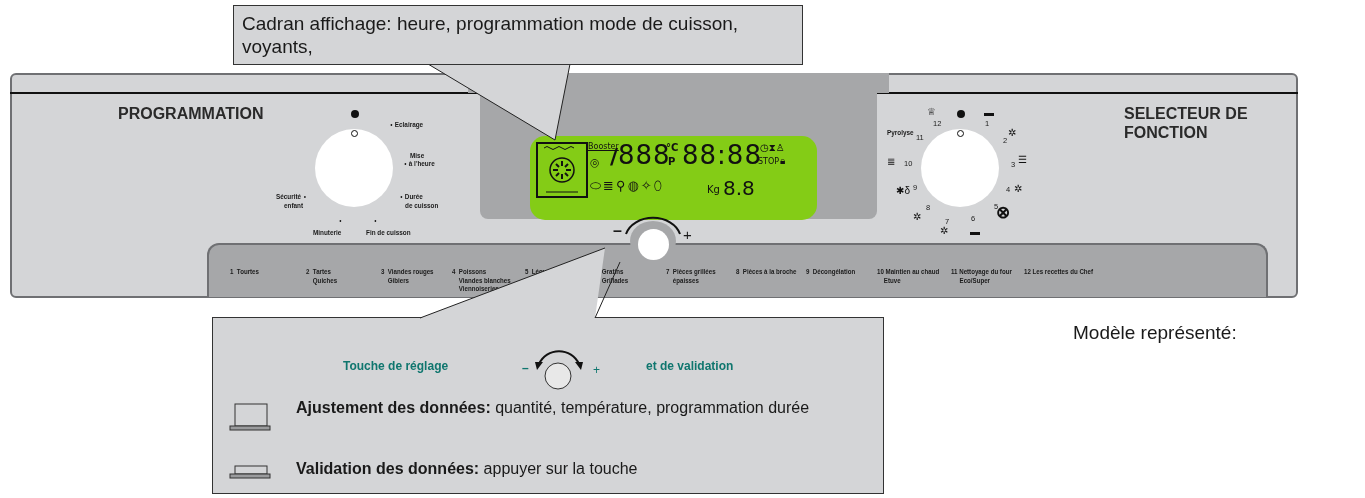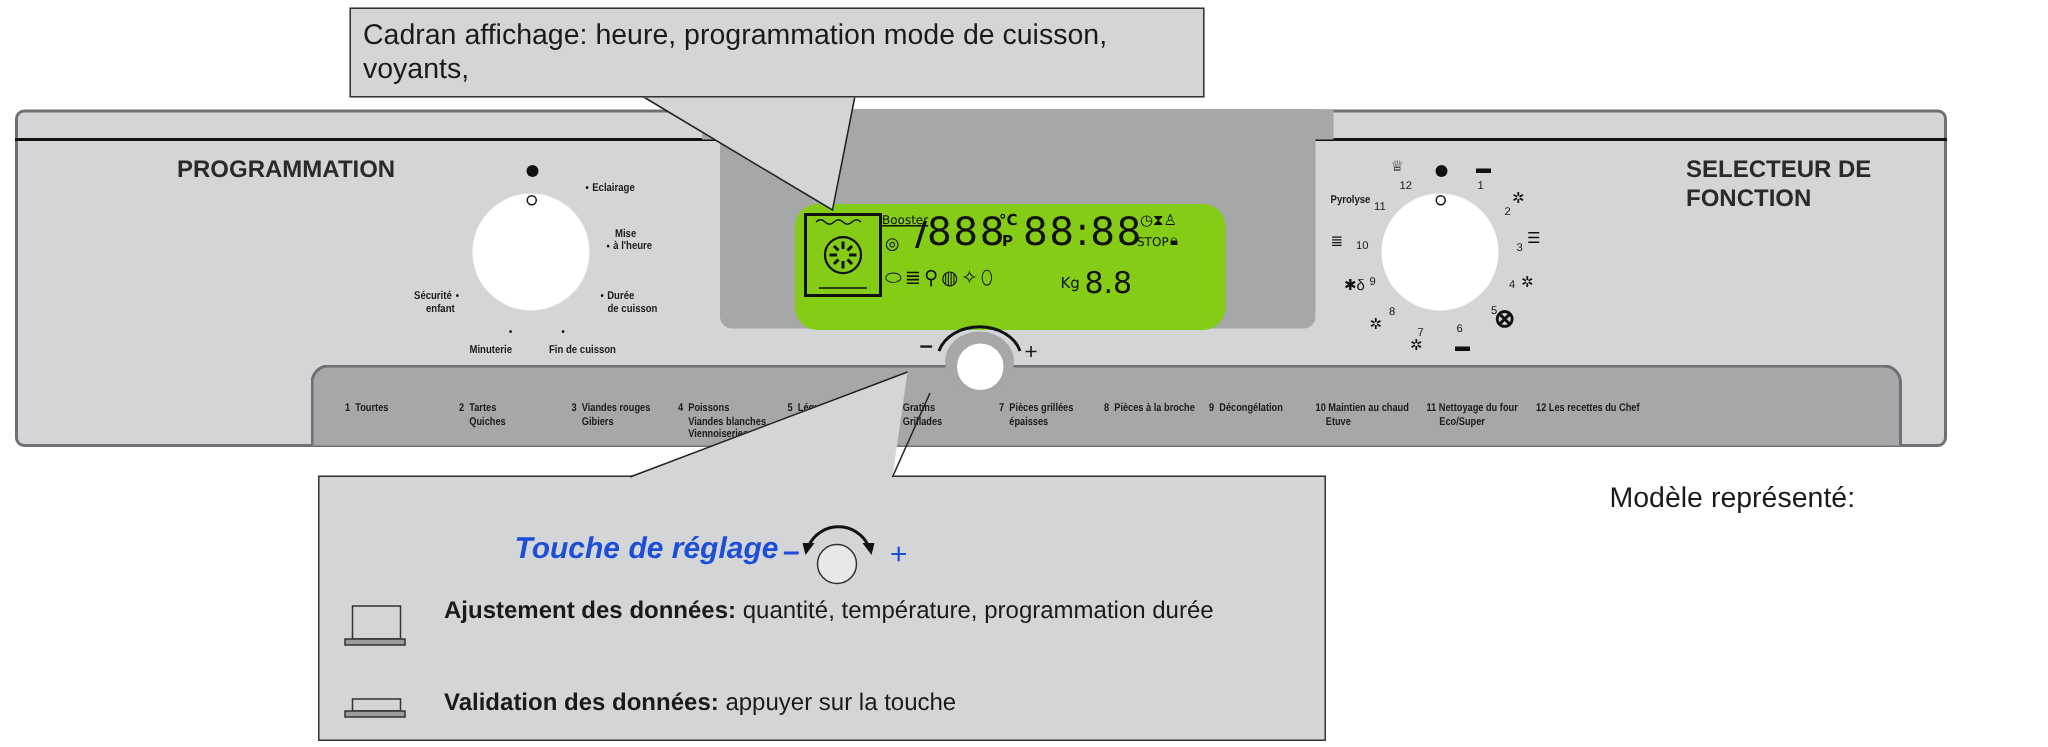--- a/index.html
+++ b/index.html
@@ -37,21 +37,21 @@
   .tab-label { position: absolute; top: 268px; font-size: 7.5px; line-height: 8.5px; font-weight: bold; color: #1a1a1a;
     white-space: pre; transform: scaleX(0.82); transform-origin: left top; }
 
   
   .knob-bump { position: absolute; left: 630px; top: 221px; width: 46px; height: 40px; background: #a6a7a9; border-radius: 50%; }
   .knob { position: absolute; left: 638px; top: 229px; width: 31px; height: 31px; background: #fff; border-radius: 50%; }
 
   
   .callout-bottom { position: absolute; left: 212px; top: 317px; width: 672px; height: 177px;
     background: #d4d5d7; border: 1px solid #333; box-sizing: border-box; }
-  .cb-title { position: absolute; font-weight: bold; font-size: 20px; line-height: 24px; color:#1d4ed8;font-style:italic; }
+  .cb-title { position: absolute; font-weight: bold; font-size: 12px; line-height: 24px; color:#0f766e; }
   .cb-text { position: absolute; font-size: 16px; line-height: 20px; color:#1a1a1a; white-space: nowrap; }
   .cb-text b { font-weight: bold; }
   .model-note { position: absolute; left: 1073px; top: 322px; font-size: 19px; line-height: 21px; color: #1a1a1a; }
 
   .lcd-txt { position: absolute; font-family: "DejaVu Sans", sans-serif; color: #111; }
 </style>
 </head>
 <body>
 
 <div class="callout-top">
@@ -185,20 +185,21 @@
 <div class="callout-bottom">
   <div class="cb-title" style="left:130px;top:36px">Touche de réglage</div>
   <svg class="abs" style="left:300px;top:14px" width="90" height="60">
     <path d="M26 32 A22 22 0 0 1 66 32" fill="none" stroke="#111" stroke-width="2"></path>
     <polygon points="22,30 30,30 24,38" fill="#111"></polygon>
     <polygon points="62,30 70,30 68,38" fill="#111"></polygon>
     <circle cx="45" cy="44" r="13" fill="#e8e8e8" stroke="#333" stroke-width="1"></circle>
   </svg>
   <span class="cb-title" style="left:309px;top:38px;font-weight:bold">–</span>
   <span class="cb-title" style="left:380px;top:40px;font-weight:normal">+</span>
+  <div class="cb-title" style="left:433px;top:36px">et de validation</div>
 
   <svg class="abs" style="left:16px;top:84px" width="42" height="30">
     <rect x="6" y="2" width="32" height="22" fill="#d4d5d7" stroke="#333" stroke-width="1"></rect>
     <rect x="1" y="24" width="40" height="4" fill="#9a9b9d" stroke="#333" stroke-width="1"></rect>
   </svg>
   <div class="cb-text" style="left:83px;top:80px"><b>Ajustement des données:</b><span> quantité, température, programmation durée</span></div>
 
   <svg class="abs" style="left:16px;top:143px" width="42" height="20">
     <rect x="6" y="5" width="32" height="8" fill="#d4d5d7" stroke="#333" stroke-width="1"></rect>
     <rect x="1" y="13" width="40" height="4" fill="#9a9b9d" stroke="#333" stroke-width="1"></rect>

